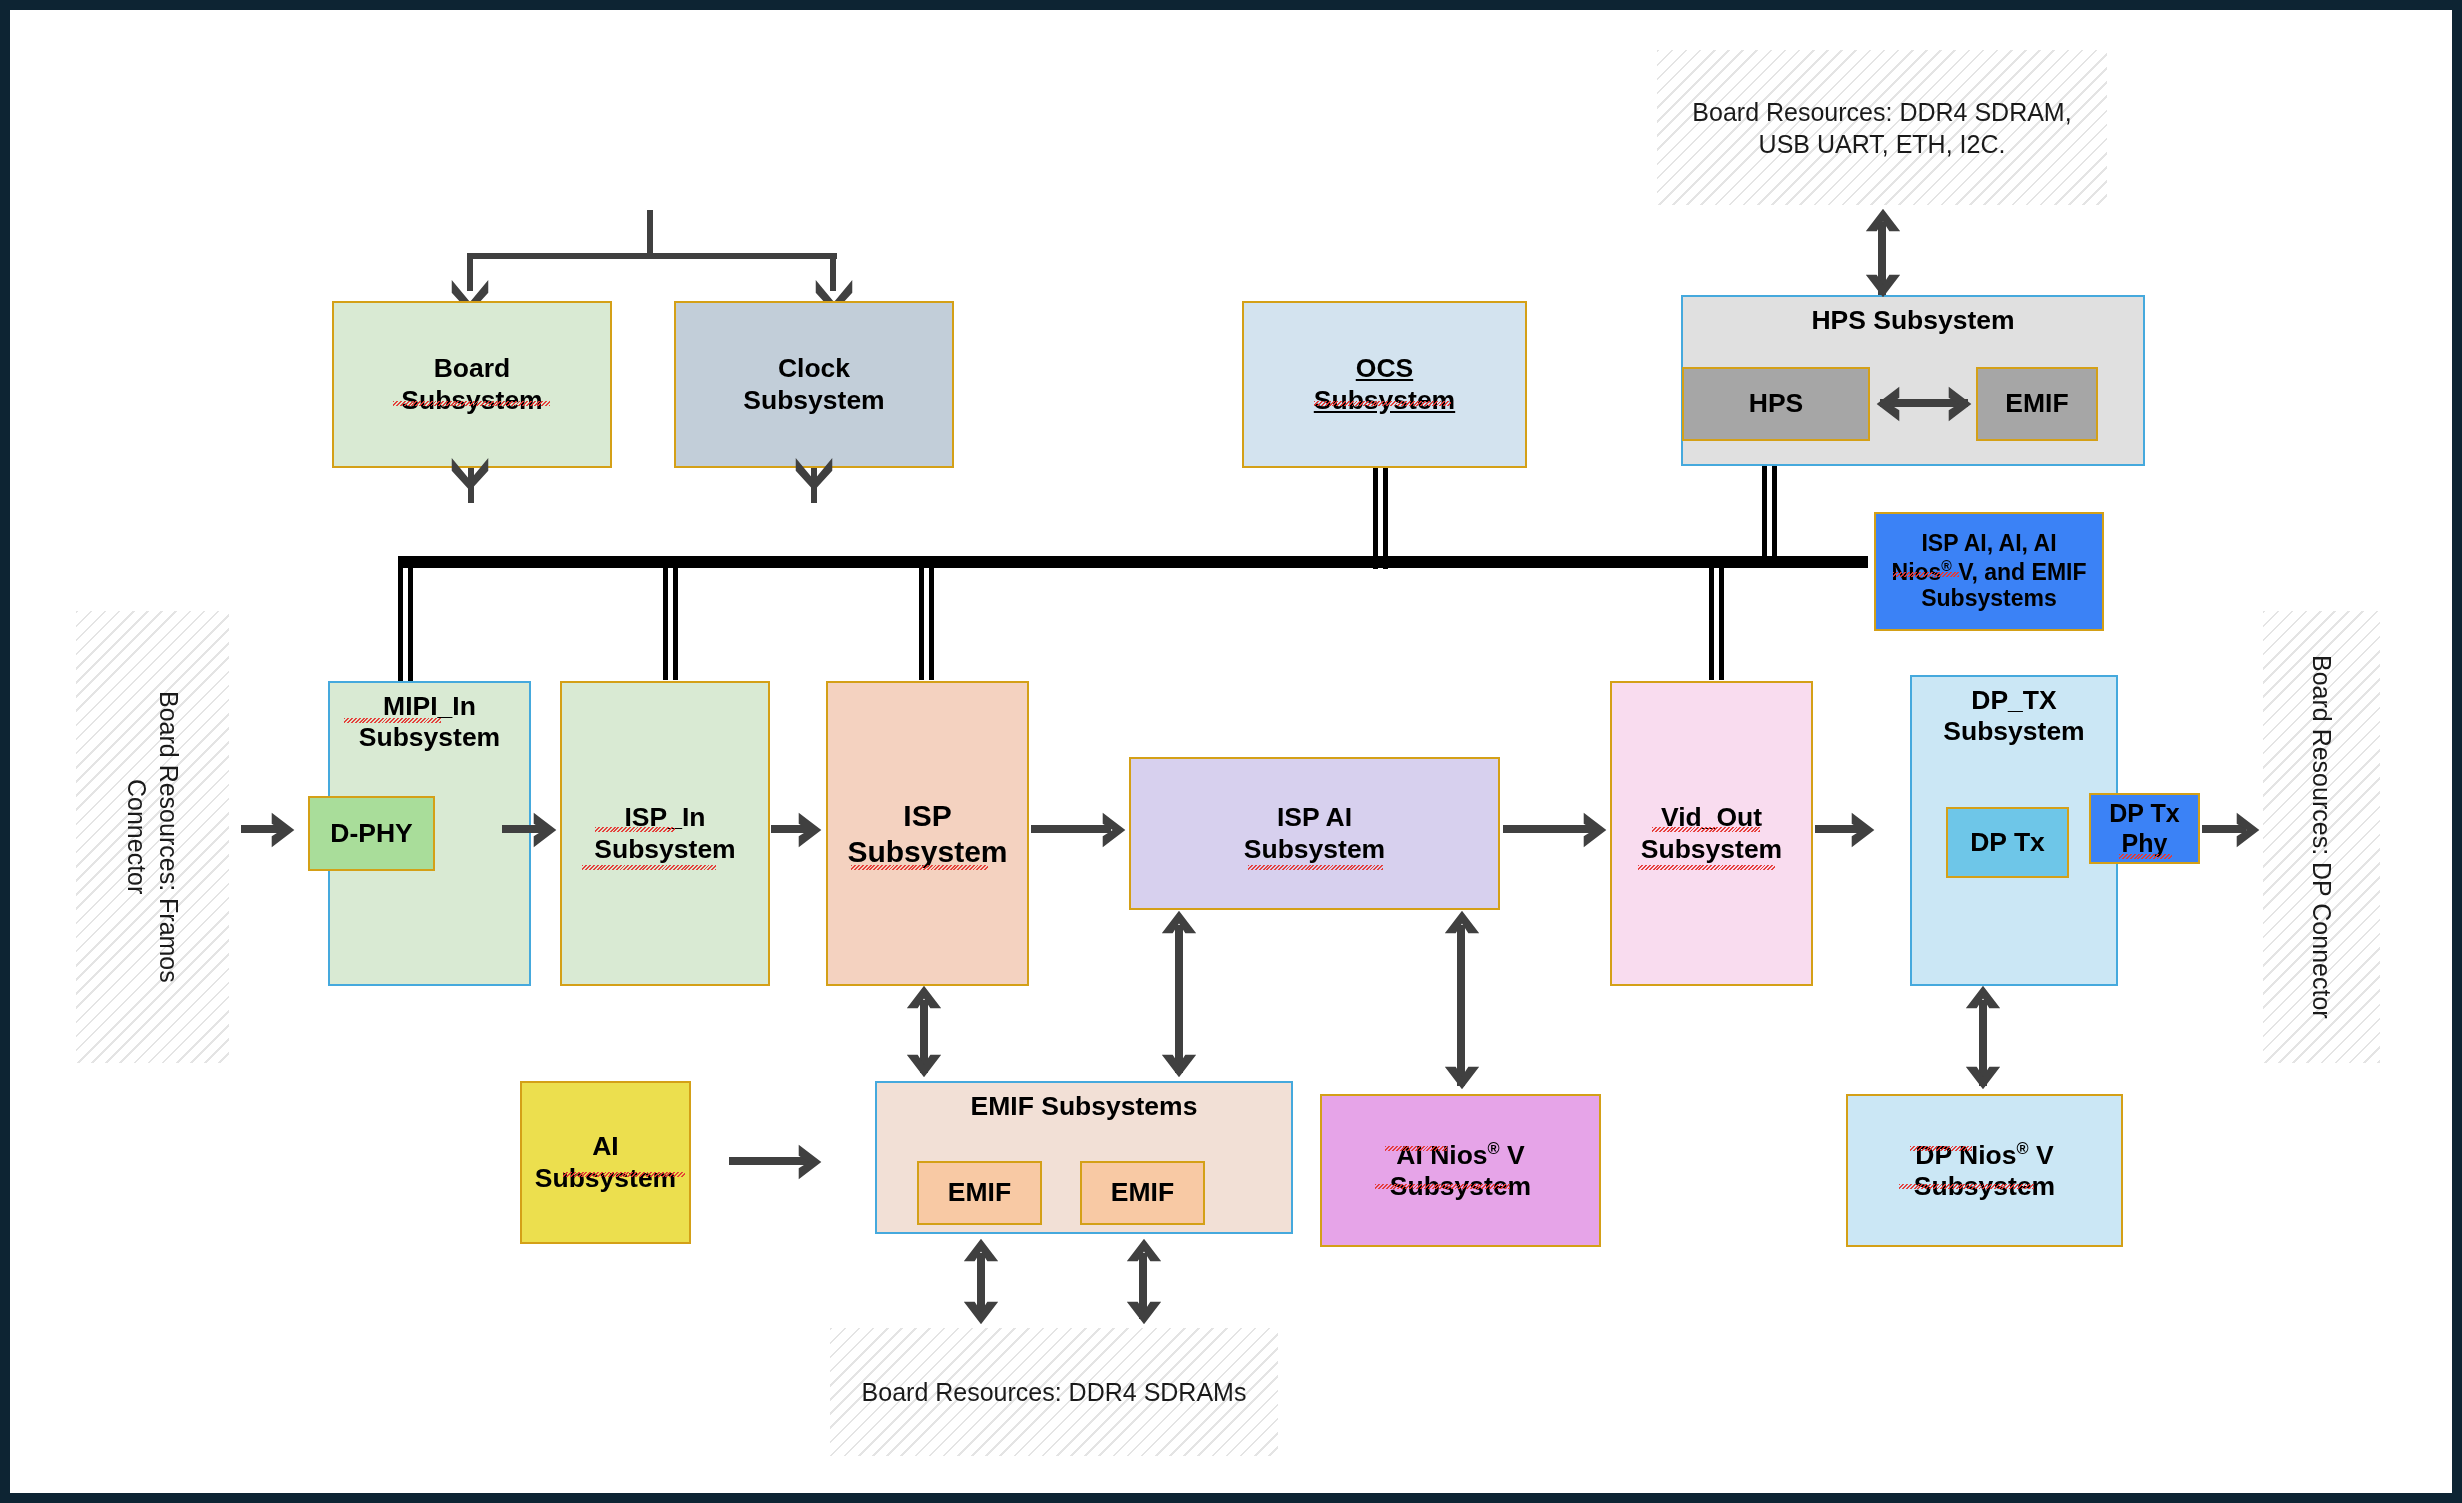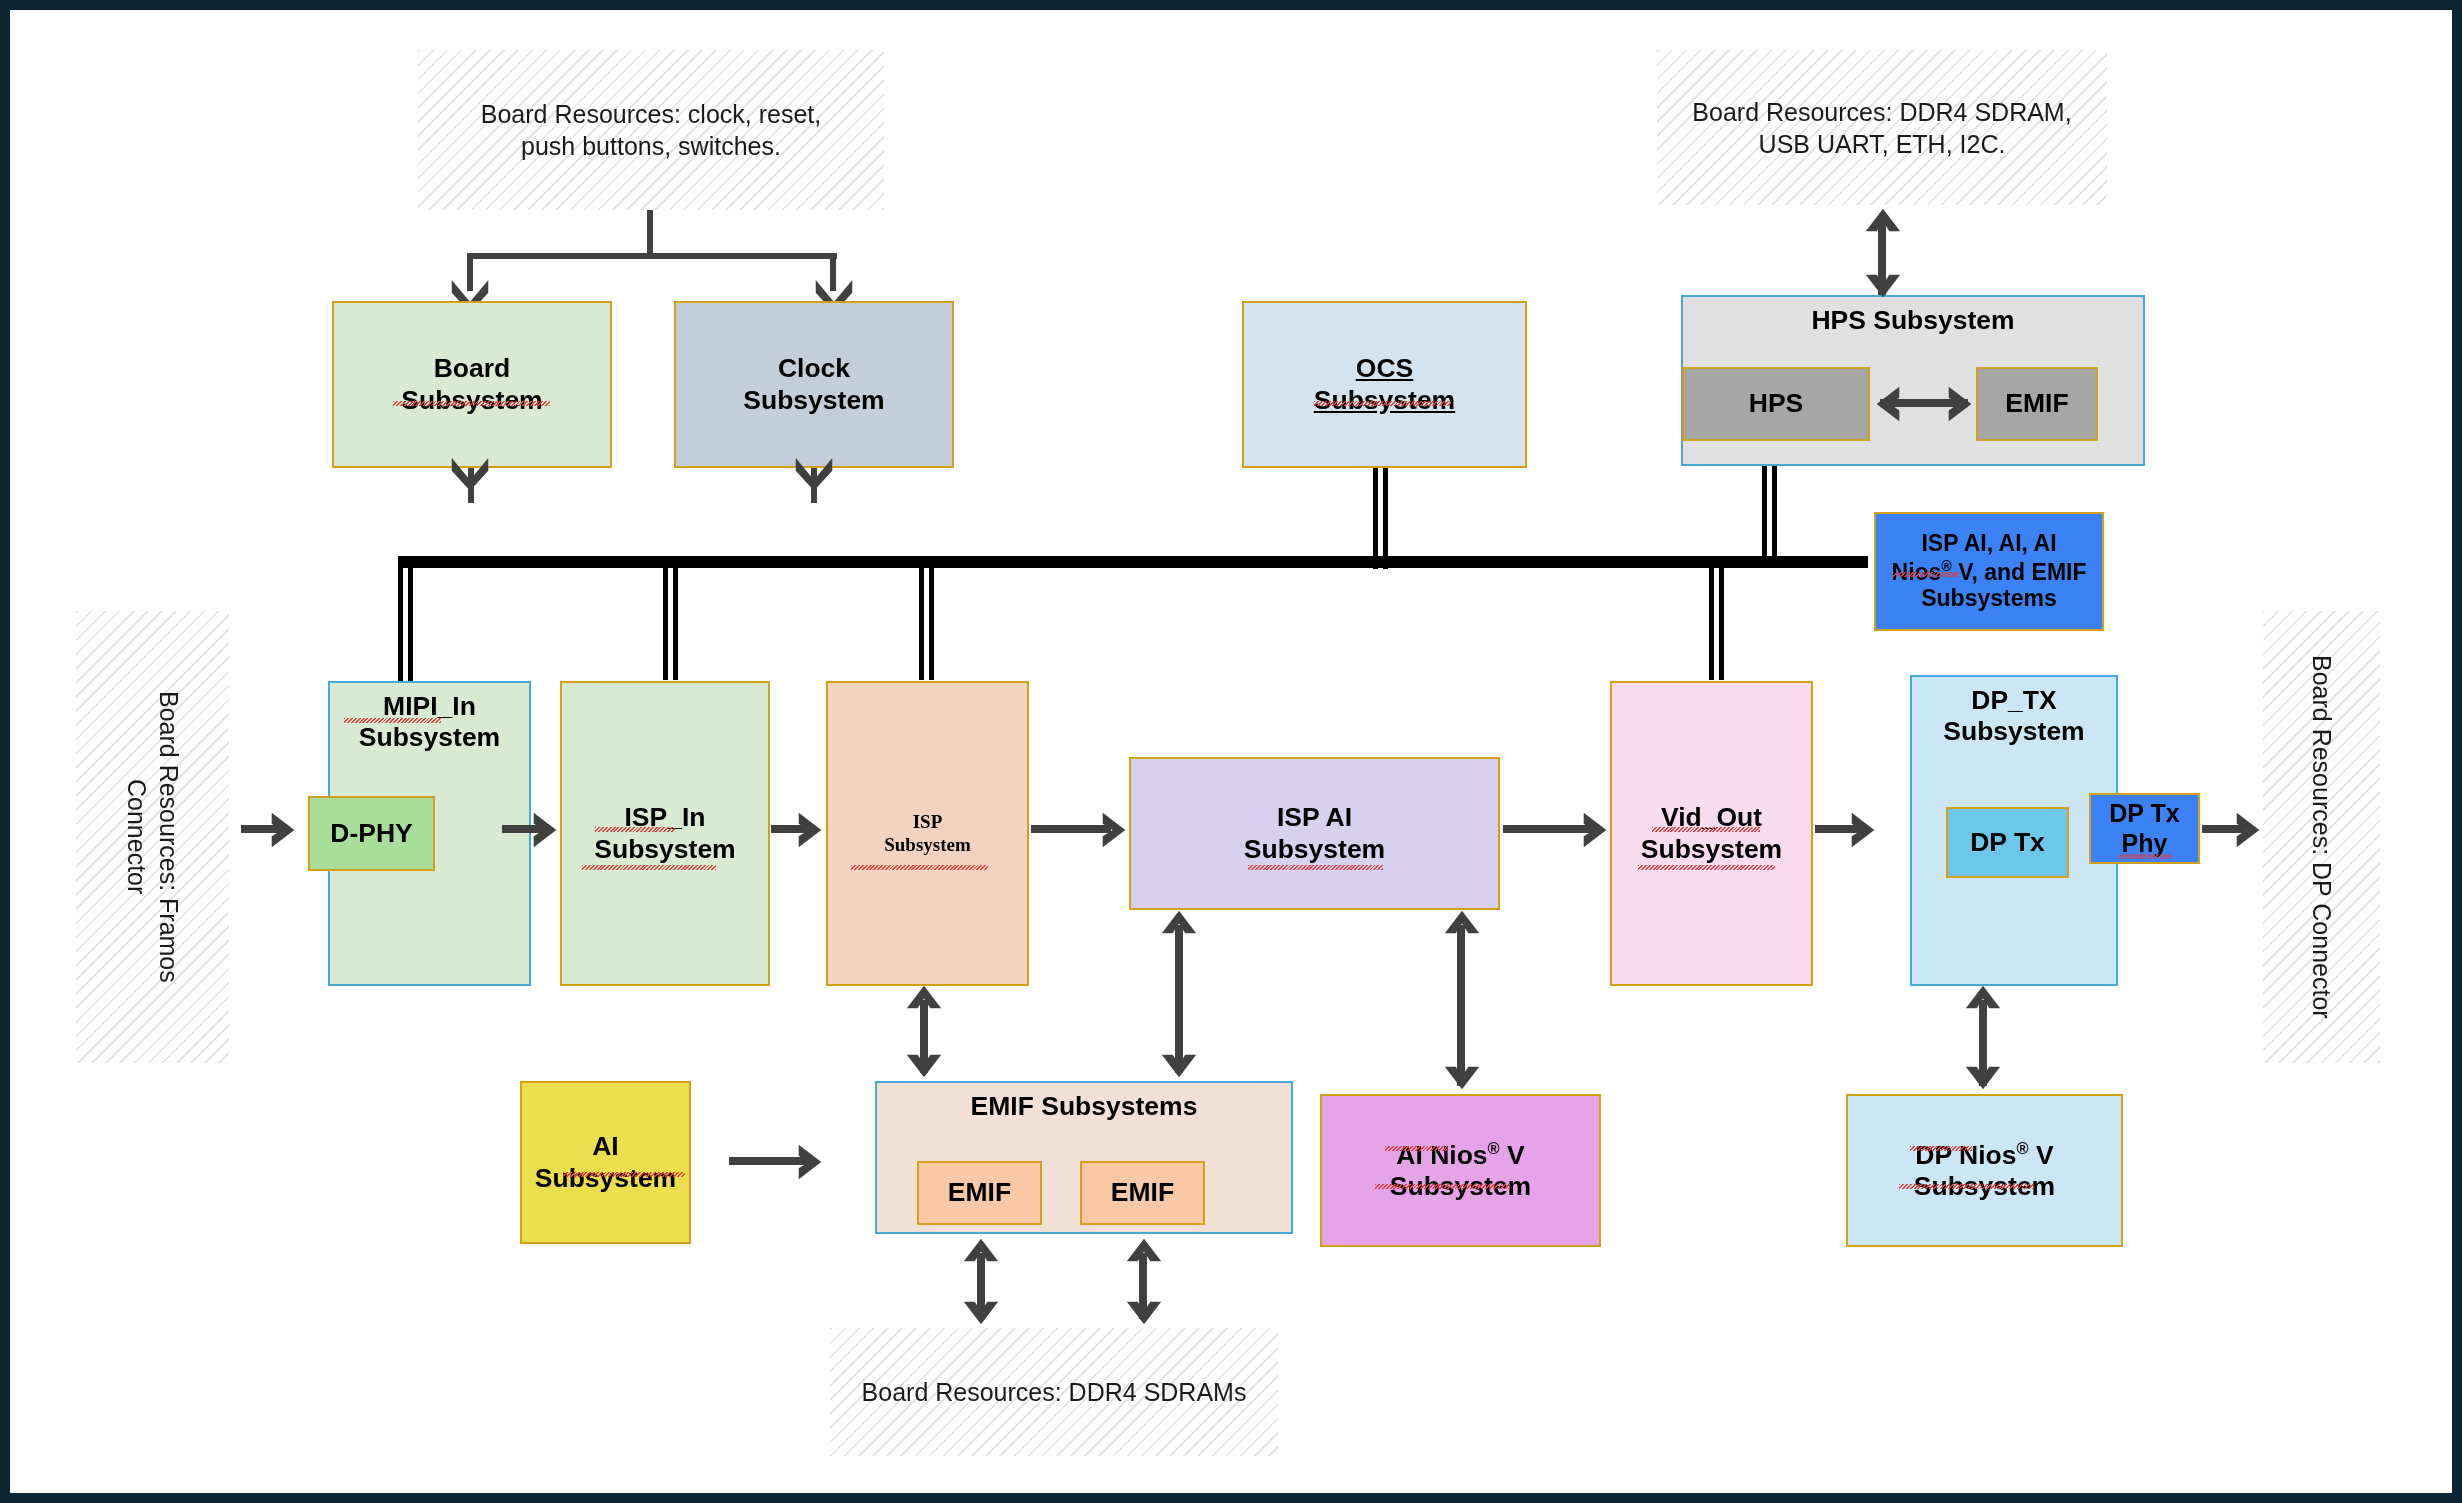--- a/index.html
+++ b/index.html
@@ -112,24 +112,20 @@
     opacity:.95;
     pointer-events:none;
   }
   sup{font-size:.62em; vertical-align:super;}
 </style>
 </head>
 <body>
 
 <div id="canvas">
 
-  <div class="hatch" style="left:408px;top:40px;width:466px;height:160px;font-size:25px;">
-    <span class="lbl">Board Resources: clock, reset,
-push buttons, switches.</span>
-  </div>
 
   <div class="hatch" style="left:1647px;top:40px;width:450px;height:155px;font-size:25px;">
     <span class="lbl">Board Resources: DDR4 SDRAM,
 USB UART, ETH, I2C.</span>
   </div>
 
   <div class="hatch vert" style="left:66px;top:601px;width:153px;height:452px;font-size:25px;">
     <span class="lbl">Board Resources: Framos
 Connector</span>
   </div>
@@ -242,21 +238,21 @@
 Subsystem</span>
   </div>
   <div class="sq" style="left:585px;top:817px;width:80px;"></div>
   <div class="sq" style="left:572px;top:855px;width:134px;"></div>
 
   <svg class="arrow" style="left:521px;top:801px;" width="38" height="38" viewBox="0 0 42 42">
     <path d="M3 2 L28 21 L3 40 L3 28 L14 21 L3 14 Z" fill="#404040"></path>
   </svg>
   <div class="ln" style="left:492px;top:815px;width:42px;height:8.2px;"></div>
 
-  <div class="node b-gold f-peach" style="left:816px;top:671px;width:203px;height:305px;font-size:19px;font-family:Liberation Serif, serif;">
+  <div class="node b-gold f-peach" style="left:816px;top:671px;width:203px;height:305px;font-size:30px;">
     <span class="lbl">ISP
 Subsystem</span>
   </div>
   <div class="sq" style="left:841px;top:855px;width:137px;"></div>
 
   <svg class="arrow" style="left:786px;top:801px;" width="38" height="38" viewBox="0 0 42 42">
     <path d="M3 2 L28 21 L3 40 L3 28 L14 21 L3 14 Z" fill="#404040"></path>
   </svg>
   <div class="ln" style="left:761px;top:815px;width:38px;height:8.2px;"></div>
 

